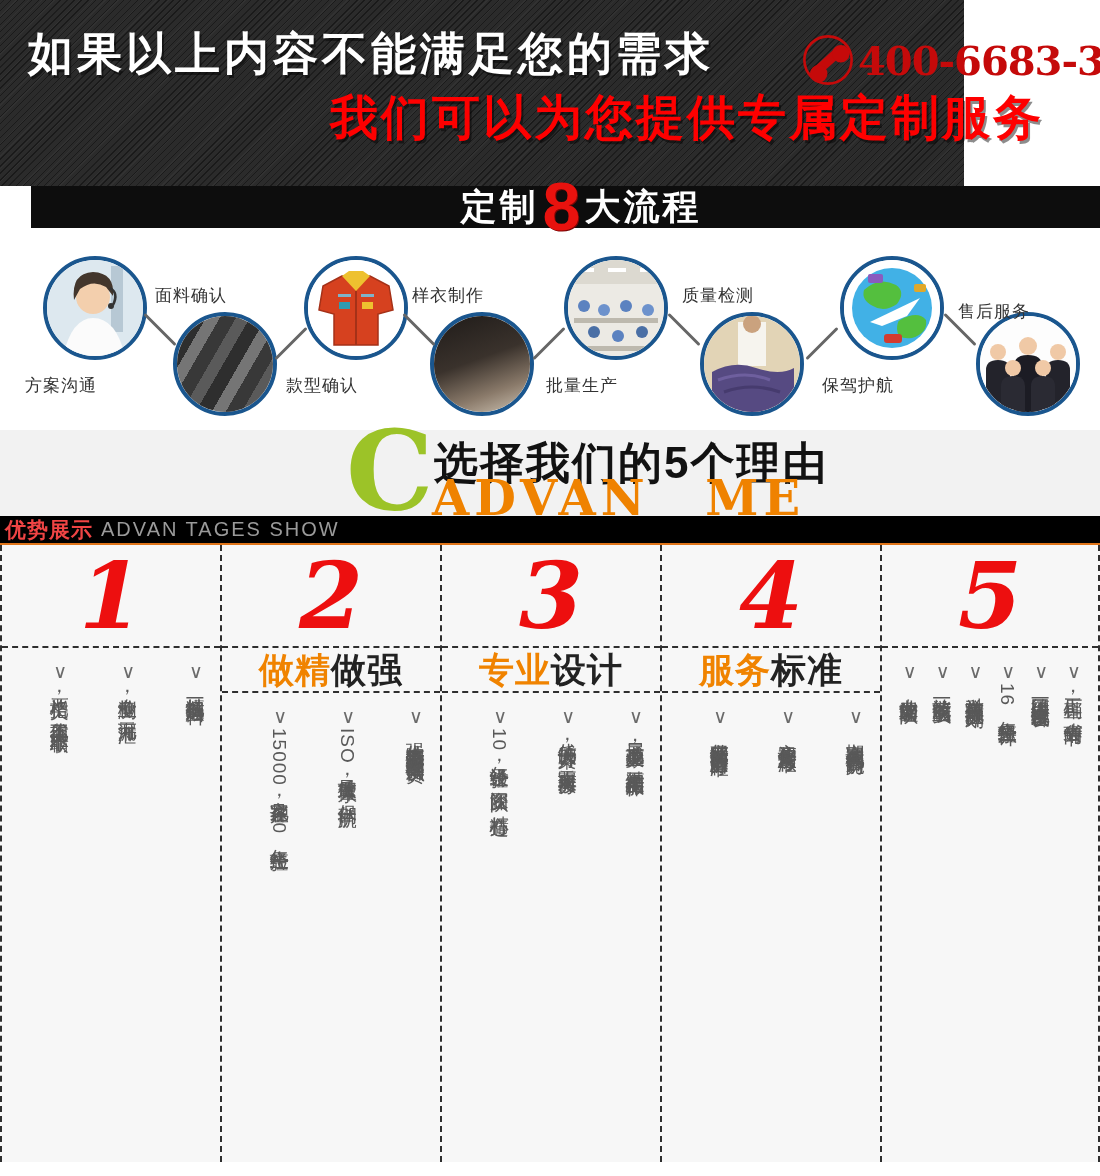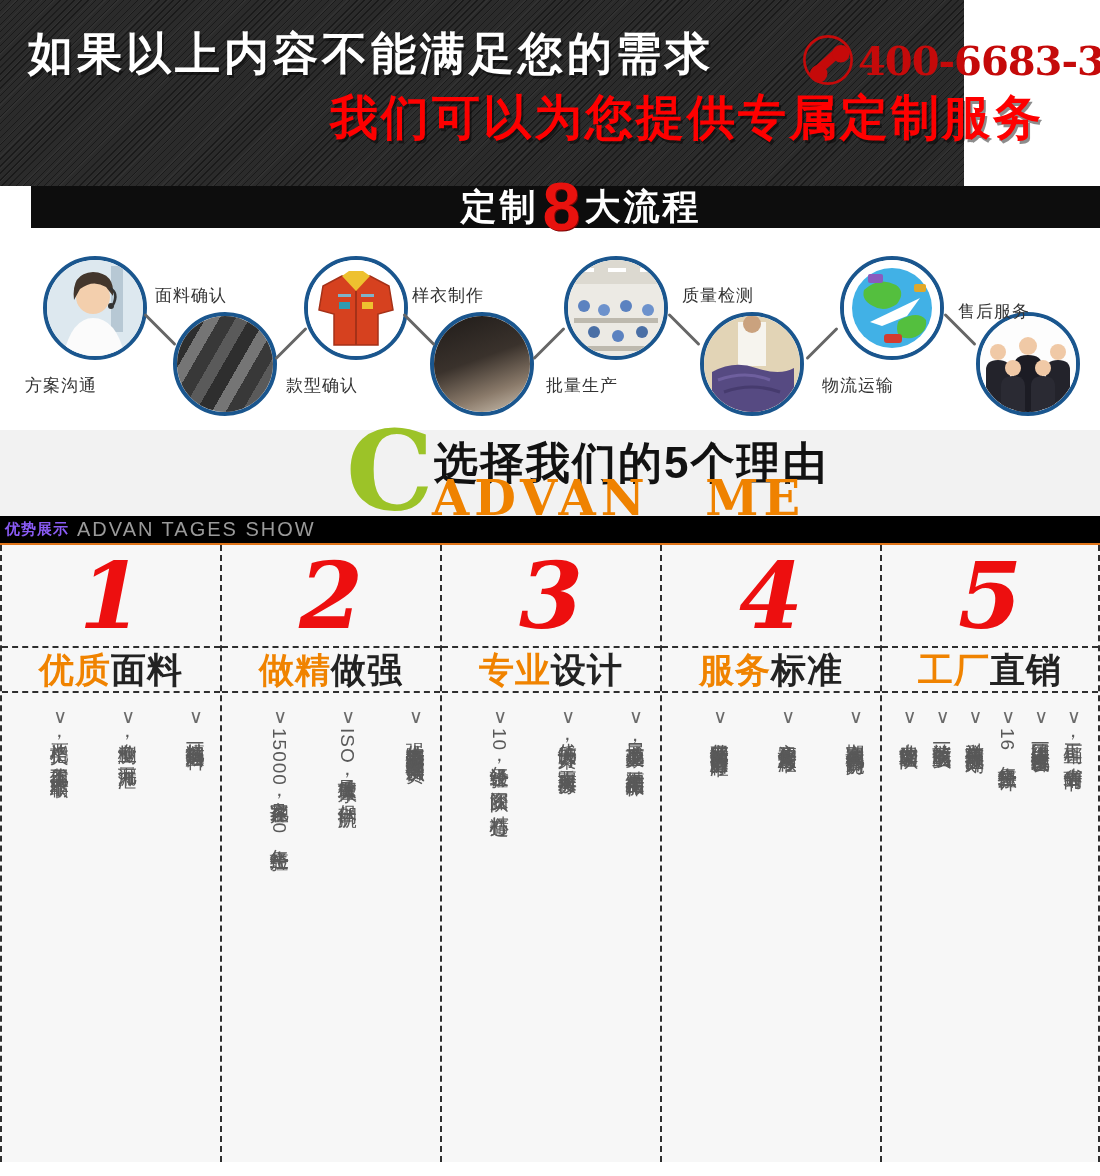--- a/index.html
+++ b/index.html
@@ -81,21 +81,21 @@
     font-family:"DejaVu Serif", serif; font-weight:bold; font-size:48px;
     color:#ef8200; letter-spacing:5px; word-spacing:34px; white-space:nowrap;
   }
 
   
   .adv-bar {
     position:absolute; left:0; top:516px; width:1100px; height:29px;
     background:#000000; border-bottom:2px solid #e0751a;
     display:flex; align-items:center; padding-left:5px;
   }
-  .adv-cn { color:#8b5cf6; font-size:15px; font-weight:bold; letter-spacing:1px; }
+  .adv-cn { color:#ef4444; font-size:21px; font-weight:bold; letter-spacing:1px; }
   .adv-en { color:#9a9a9a; font-size:20px; margin-left:8px; letter-spacing:2px; }
 
   
   .grid {
     position:absolute; left:0; top:545px; width:1100px; height:617px;
     background:#f7f7f7; display:flex;
   }
   .col { width:220px; border-left:2px dashed #2f2f2f; display:flex; flex-direction:column; }
   .col:last-child { border-right:2px dashed #2f2f2f; }
   .num-cell {
@@ -221,21 +221,21 @@
       <rect width="96" height="96" fill="#ffffff"></rect>
       <circle cx="48" cy="48" r="40" fill="#41b1e6"></circle>
       <path d="M20 30 Q35 16 52 25 Q62 32 53 44 Q40 53 29 46 Q17 40 20 30 Z" fill="#54bf3e"></path>
       <path d="M56 60 Q74 50 82 60 Q84 73 68 78 Q53 80 53 69 Q53 62 56 60 Z" fill="#54bf3e"></path>
       <path d="M26 62 L76 38 L63 56 L38 66 Z" fill="#ffffff"></path>
       <rect x="24" y="14" width="15" height="9" rx="2" fill="#8a5bbf"></rect>
       <rect x="40" y="74" width="18" height="9" rx="3" fill="#d23b2f"></rect>
       <rect x="70" y="24" width="12" height="8" rx="2" fill="#e0a82a"></rect>
     </svg>
   </div>
-  <div class="step-label" style="left:822px; top:146px;">物流运输</div>
+  <div class="step-label" style="left:822px; top:146px;">保驾护航</div>
 
   <div class="step-circle" style="left:976px; top:84px;">
     <svg class="fill" viewBox="0 0 96 96">
       <rect width="96" height="96" fill="#fdfdfd"></rect>
       <circle cx="18" cy="36" r="8" fill="#f0c9a6"></circle>
         <path d="M6 96 V54 Q6 44 18 44 Q30 44 30 54 V96 Z" fill="#23232b"></path>
       <circle cx="48" cy="30" r="9" fill="#f0c9a6"></circle>
         <path d="M34 96 V50 Q34 39 48 39 Q62 39 62 50 V96 Z" fill="#1c1c24"></path>
       <circle cx="78" cy="36" r="8" fill="#f0c9a6"></circle>
         <path d="M66 96 V54 Q66 44 78 44 Q90 44 90 54 V96 Z" fill="#23232b"></path>
@@ -264,24 +264,20 @@
 
 <div class="adv-bar">
   <span class="adv-cn">优势展示</span>
   <span class="adv-en">ADVAN TAGES SHOW</span>
 </div>
 
 <div class="grid">
 
   <div class="col col-wide">
     <div class="num-cell">1</div>
-    <div class="head-cell">
-      <span class="hl">优质</span>
-        <span class="rest">面料</span>
-    </div>
     <div class="items-cell">
       <div class="item"><span class="chk">∨</span><span>精挑细选每一款面料</span></div>
       <div class="item"><span class="chk">∨</span><span>专业检测，无漏可泄</span></div>
       <div class="item"><span class="chk">∨</span><span>严格把关，非优不用 非精不取</span></div>
     </div>
   </div>
 
   <div class="col col-wide">
     <div class="num-cell">2</div>
     <div class="head-cell">
@@ -316,24 +312,20 @@
     </div>
     <div class="items-cell">
       <div class="item"><span class="chk">∨</span><span>定期客户调查优化客户回访能力</span></div>
       <div class="item"><span class="chk">∨</span><span>客户评价作为主要考核标准</span></div>
       <div class="item"><span class="chk">∨</span><span>完整仔细严谨的售前中后服务白标准</span></div>
     </div>
   </div>
 
   <div class="col col-tight">
     <div class="num-cell">5</div>
-    <div class="head-cell">
-      <span class="hl">工厂</span>
-        <span class="rest">直销</span>
-    </div>
     <div class="items-cell">
       <div class="item"><span class="chk">∨</span><span>工厂直销，省去中间环节</span></div>
       <div class="item"><span class="chk">∨</span><span>德国进口的一线流水线设备</span></div>
       <div class="item"><span class="chk">∨</span><span>16年生产经验累计</span></div>
       <div class="item"><span class="chk">∨</span><span>科学有序的流水线生产计划</span></div>
       <div class="item"><span class="chk">∨</span><span>技能游戏的一线员工</span></div>
       <div class="item"><span class="chk">∨</span><span>专业培训的管理团队</span></div>
     </div>
   </div>
 </div>

